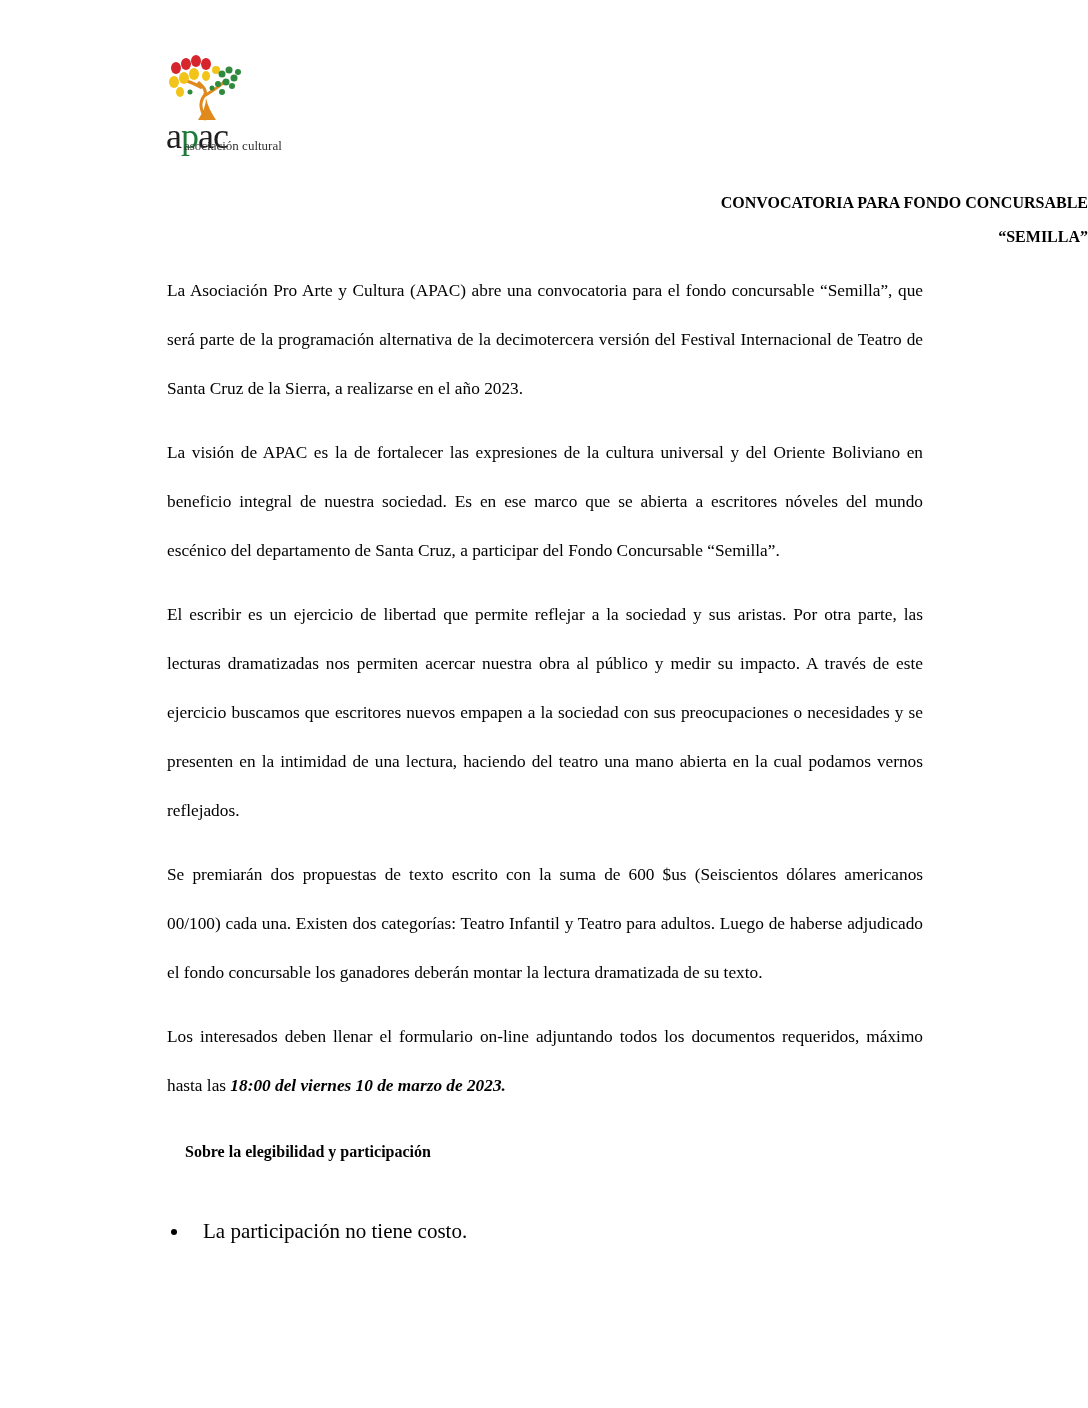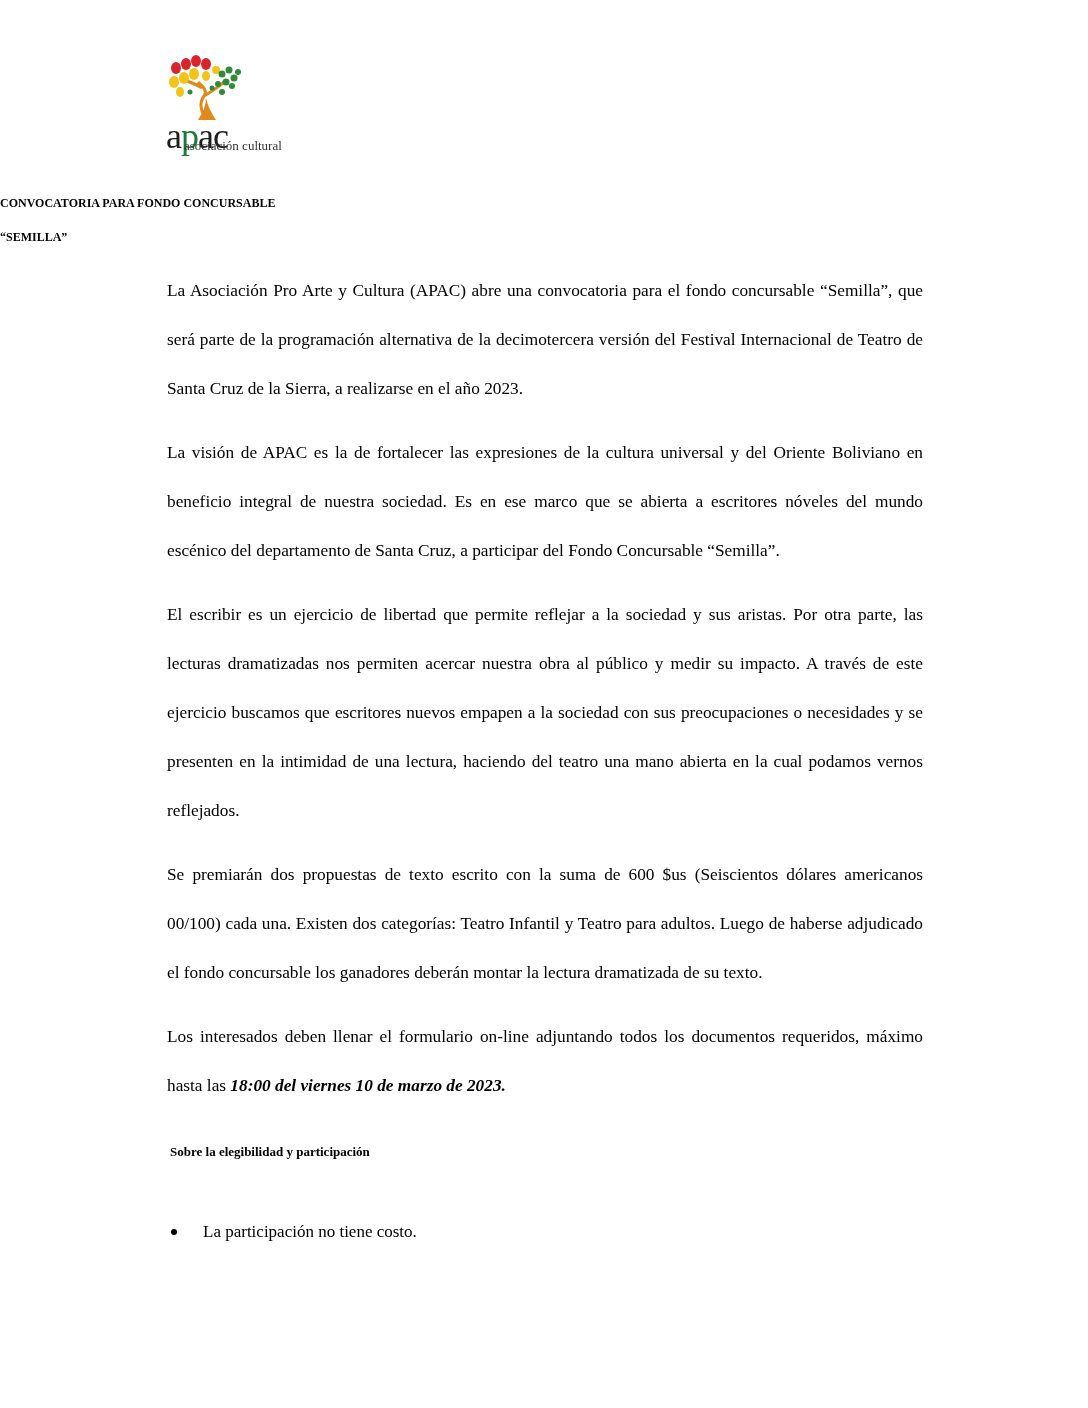--- a/index.html
+++ b/index.html
@@ -5,28 +5,28 @@
   html, body { margin: 0; padding: 0; background: #ffffff; }
   body { width: 1088px; height: 1408px; position: relative; overflow: hidden;
          font-family: "Liberation Serif", "DejaVu Serif", serif; color: #000; }
   .logo { position: absolute; left: 162px; top: 52px; width: 90px; height: 115px; }
   .logo svg { display: block; }
   .logo-word { position: absolute; left: 4px; top: 66px; font-family: "Liberation Serif", serif;
                font-size: 36px; color: #1e1e1e; letter-spacing: -1px; line-height: 1; }
   .logo-word .p { color: #1f7a3a; }
   .logo-sub { position: absolute; left: 22px; top: 86px; font-size: 13px; 
               color: #333; white-space: nowrap; }
-  .title { position: absolute; left: 0; width: 1088px; text-align: left; font-weight: bold;
-           font-size: 12px; top: 186px; line-height: 34px; }
+  .title { position: absolute; left: 0; width: 1088px; text-align: right; font-weight: bold;
+           font-size: 16px; top: 186px; line-height: 34px; }
   .body-area { position: absolute; left: 167px; width: 756px; top: 266px; }
   p.para { margin: 0 0 15px 0; font-size: 17.3px; line-height: 49px; text-align: justify; }
   p.para .emph { font-weight: bold; font-style: italic; }
-  h2.section { font-size: 13px; font-weight: bold; margin: 28px 0 14px 3px; line-height: 28px; }
+  h2.section { font-size: 16px; font-weight: bold; margin: 28px 0 14px 18px; line-height: 28px; }
   ul.bullets { margin: 0; padding: 0; list-style: none; }
-  ul.bullets li { position: relative; padding-left: 36px; font-size: 17px; line-height: 35.5px; margin-top: 48px; }
+  ul.bullets li { position: relative; padding-left: 36px; font-size: 21px; line-height: 35.5px; margin-top: 48px; }
   ul.bullets li .dot { position: absolute; left: 32px; top: 15px; width: 6px; height: 6px;
                        border-radius: 50%; background: #000; margin-left: -28px; }
 </style>
 </head>
 <body>
 
 <div class="logo">
   <svg width="90" height="70" viewBox="0 0 90 70">
 
     <path d="M44 68 C40 60, 36 52, 42 44 C46 38, 40 34, 36 30 M42 44 C48 40, 56 36, 62 30 M40 36 C34 32, 28 30, 22 28" stroke="#e08a1e" stroke-width="3" fill="none"></path>

